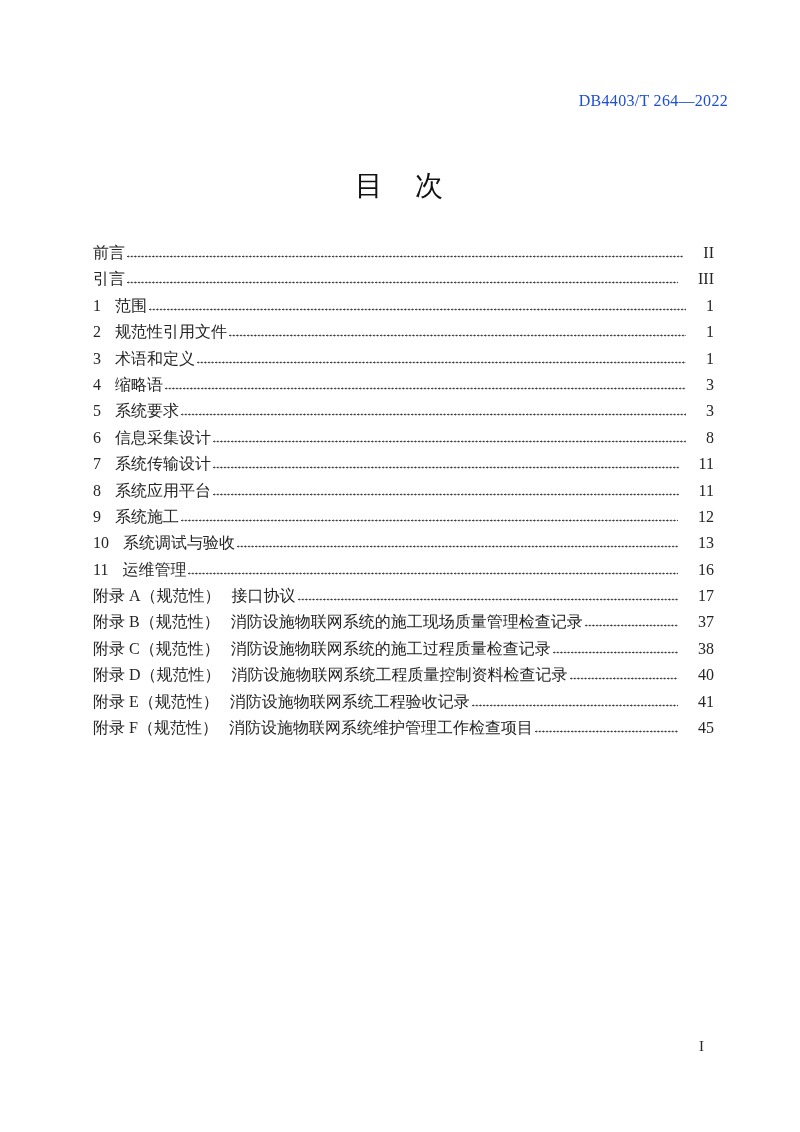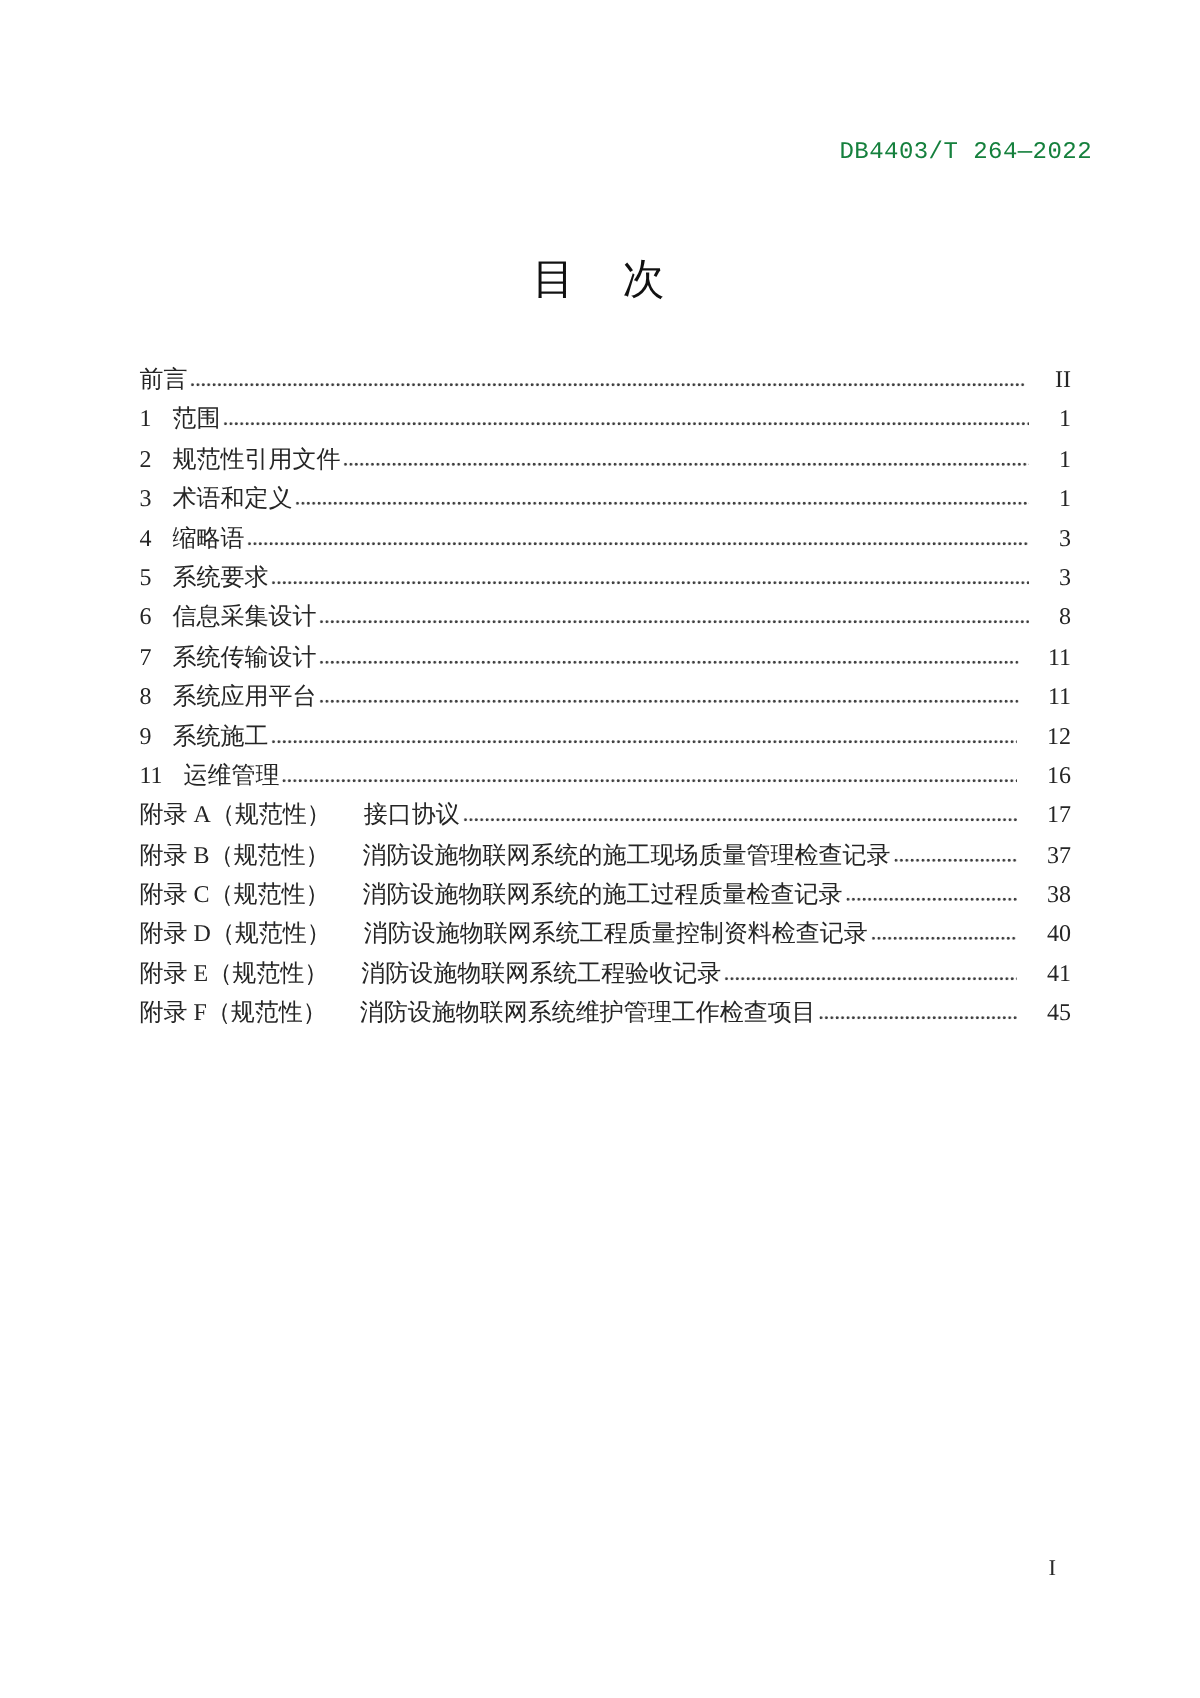--- a/index.html
+++ b/index.html
@@ -13,22 +13,22 @@
     position: relative;
     overflow: hidden;
     font-family: "Liberation Serif", "DejaVu Serif", serif;
     color: #212121;
   }
   .doc-code {
     position: absolute;
     top: 92px;
     right: 72px;
     font-size: 16px;
-    font-family: Liberation Mono, monospace;
-    color: #15803d;
+    font-family: Liberation Serif, serif;
+    color: #1d4ed8;
     letter-spacing: 0.3px;
   }
   .doc-title {
     position: absolute;
     top: 167px;
     left: 0;
     width: 100%;
     margin: 0;
     text-align: center;
     font-size: 28px;
@@ -48,21 +48,21 @@
     height: 26.4px;
     white-space: nowrap;
     font-size: 16px;
     color: #252525;
     text-align: center;
   }
   .toc-row .num {
     margin-right: 14px;
   }
   .toc-row.appendix .num {
-    margin-right: 22px;
+    margin-right: 11px;
   }
   .toc-row .leader {
     flex: 1 1 auto;
     height: 3px;
     margin: 0 3px 0 2px;
     background-image: radial-gradient(circle at 1.3px 1.5px, #3d3d3d 0.85px, rgba(0,0,0,0) 1.1px);
     background-size: 3.6px 3px;
     background-repeat: repeat-x;
     background-position: left bottom;
   }
@@ -83,20 +83,25 @@
 <div class="doc-code">DB4403/T 264—2022</div>
 
 <h1 class="doc-title">目　次</h1>
 
 <div class="toc">
     <div class="toc-row front">
       <span class="label">前言</span>
       <span class="leader"></span>
       <span class="page">II</span>
     </div>
+    <div class="toc-row front">
+      <span class="label">引言</span>
+      <span class="leader"></span>
+      <span class="page">III</span>
+    </div>
     <div class="toc-row section">
       <span class="num">1</span>
       <span class="label">范围</span>
       <span class="leader"></span>
       <span class="page">1</span>
     </div>
     <div class="toc-row section">
       <span class="num">2</span>
       <span class="label">规范性引用文件</span>
       <span class="leader"></span>
@@ -138,20 +143,26 @@
       <span class="leader"></span>
       <span class="page">11</span>
     </div>
     <div class="toc-row section">
       <span class="num">9</span>
       <span class="label">系统施工</span>
       <span class="leader"></span>
       <span class="page">12</span>
     </div>
     <div class="toc-row section">
+      <span class="num">10</span>
+      <span class="label">系统调试与验收</span>
+      <span class="leader"></span>
+      <span class="page">13</span>
+    </div>
+    <div class="toc-row section">
       <span class="num">11</span>
       <span class="label">运维管理</span>
       <span class="leader"></span>
       <span class="page">16</span>
     </div>
     <div class="toc-row appendix">
       <span class="num">附录 A（规范性）</span>
       <span class="label">接口协议</span>
       <span class="leader"></span>
       <span class="page">17</span>

